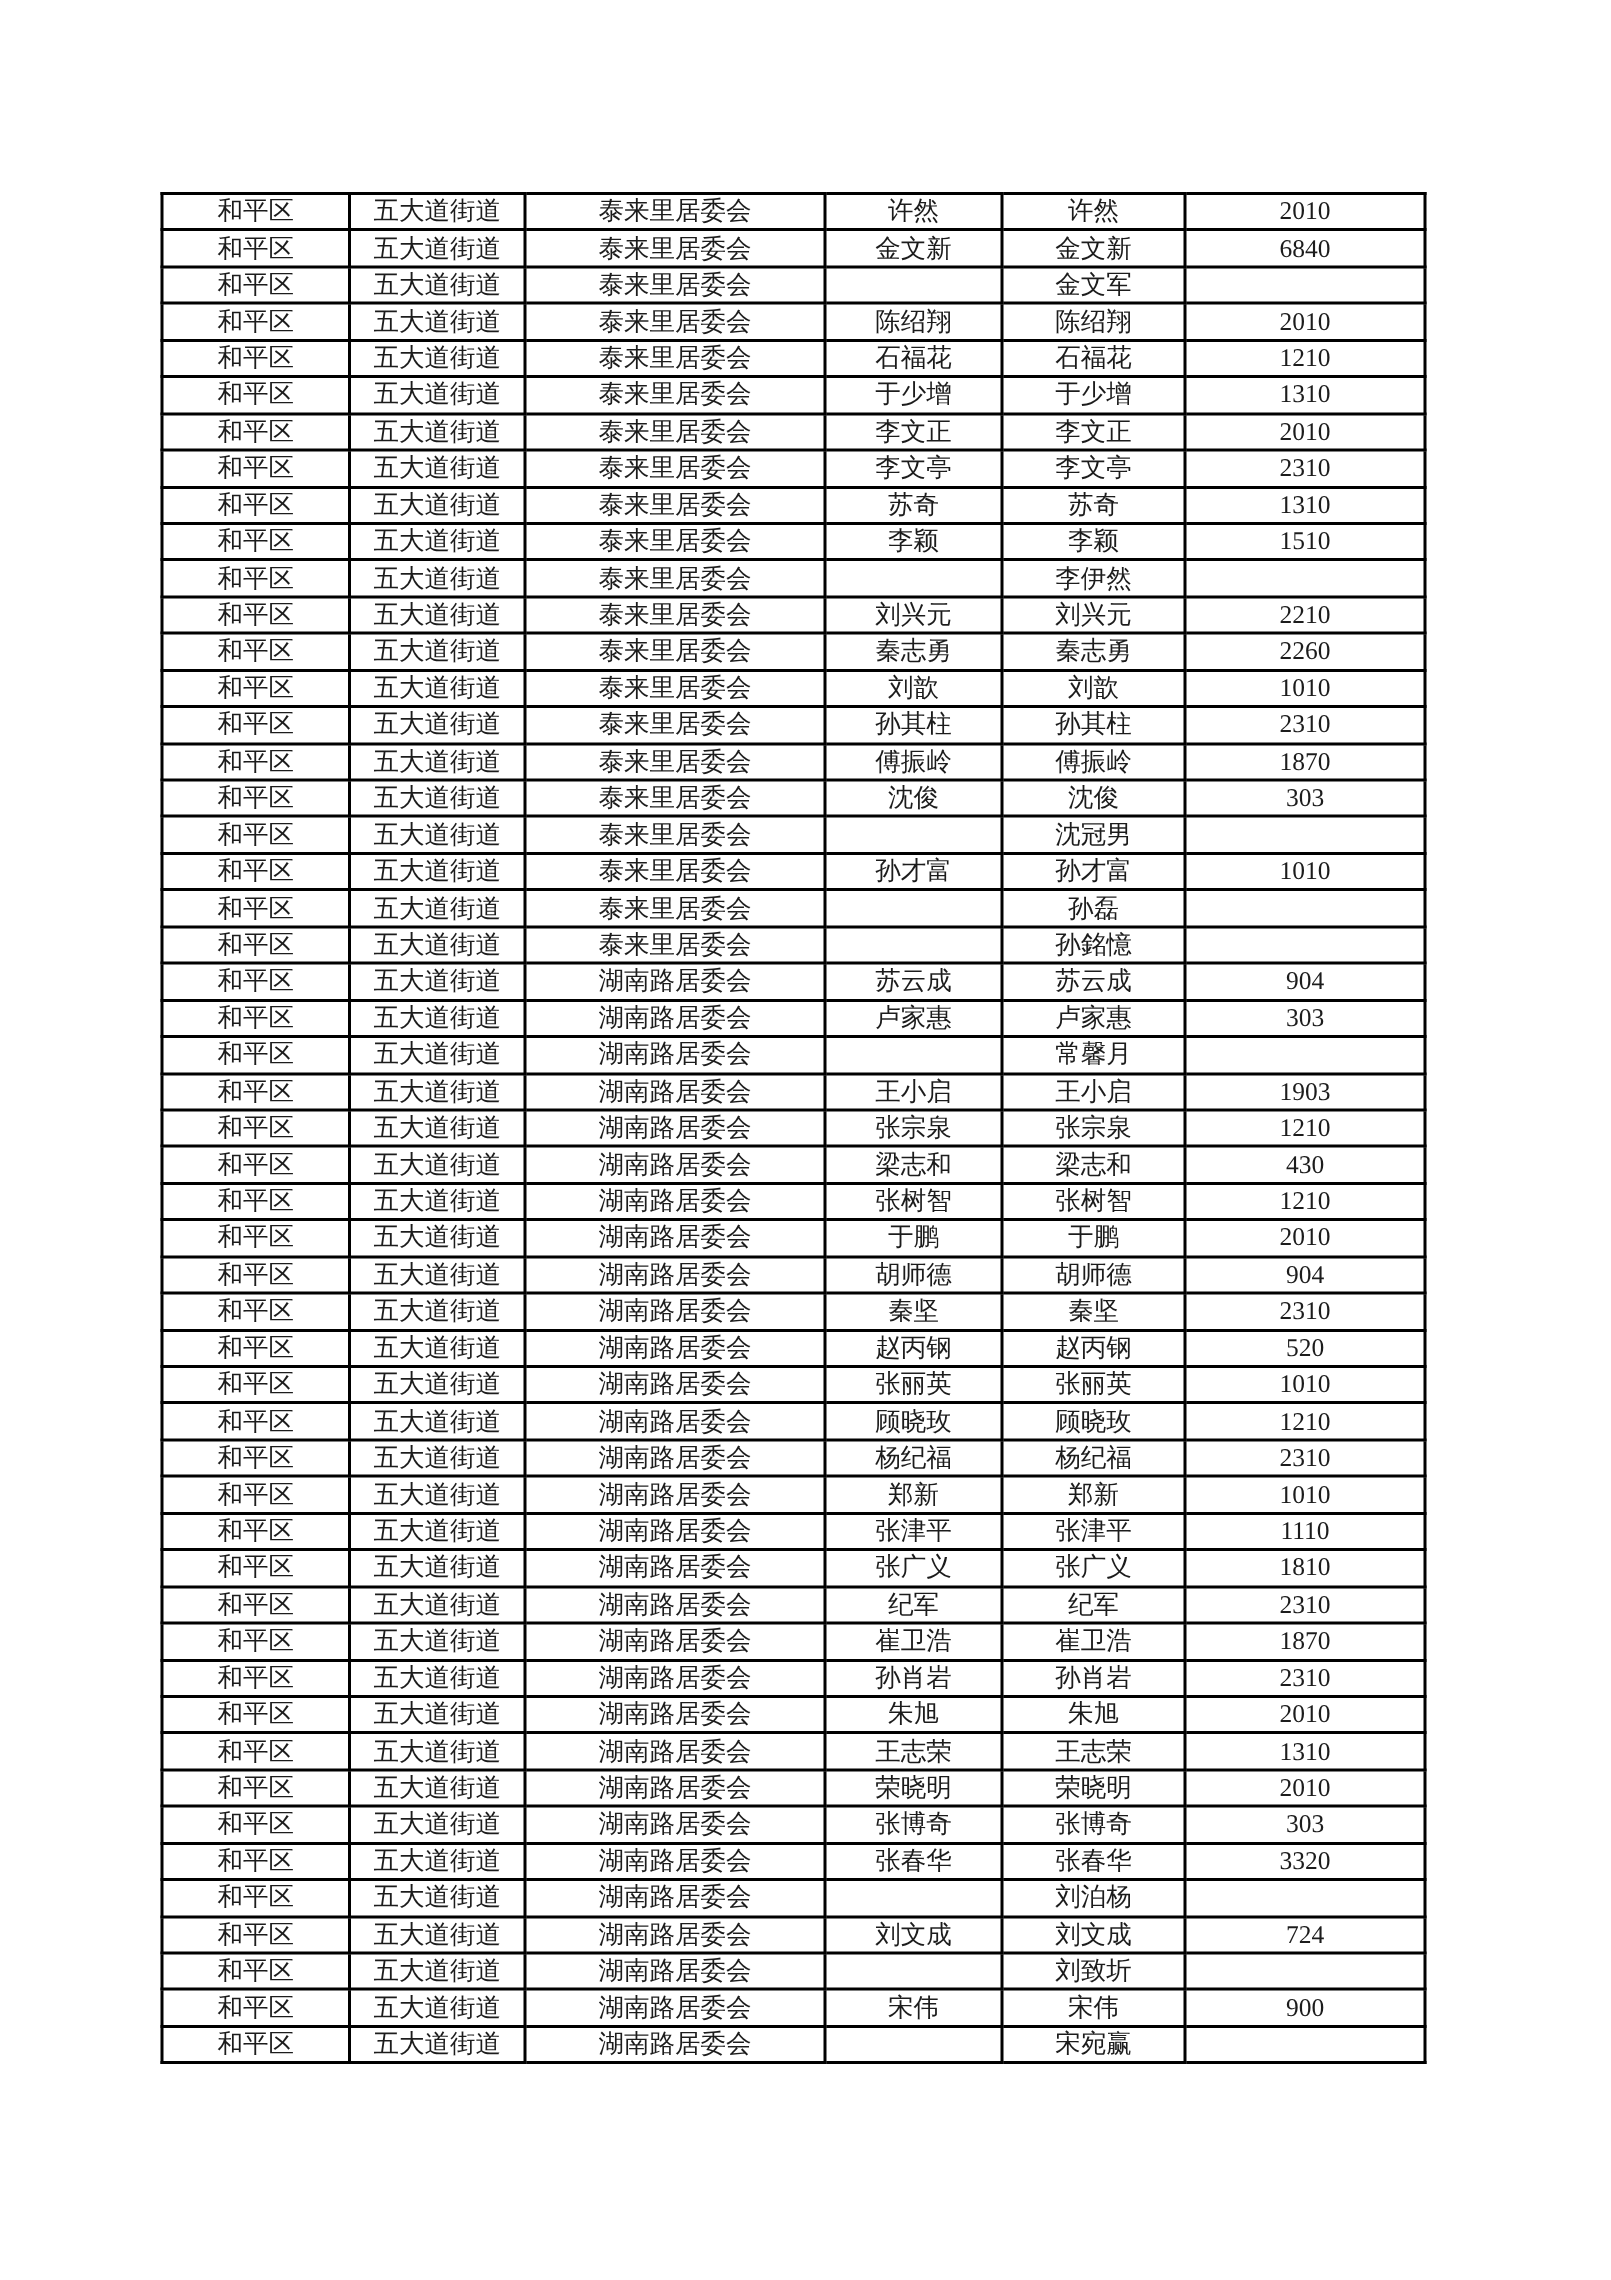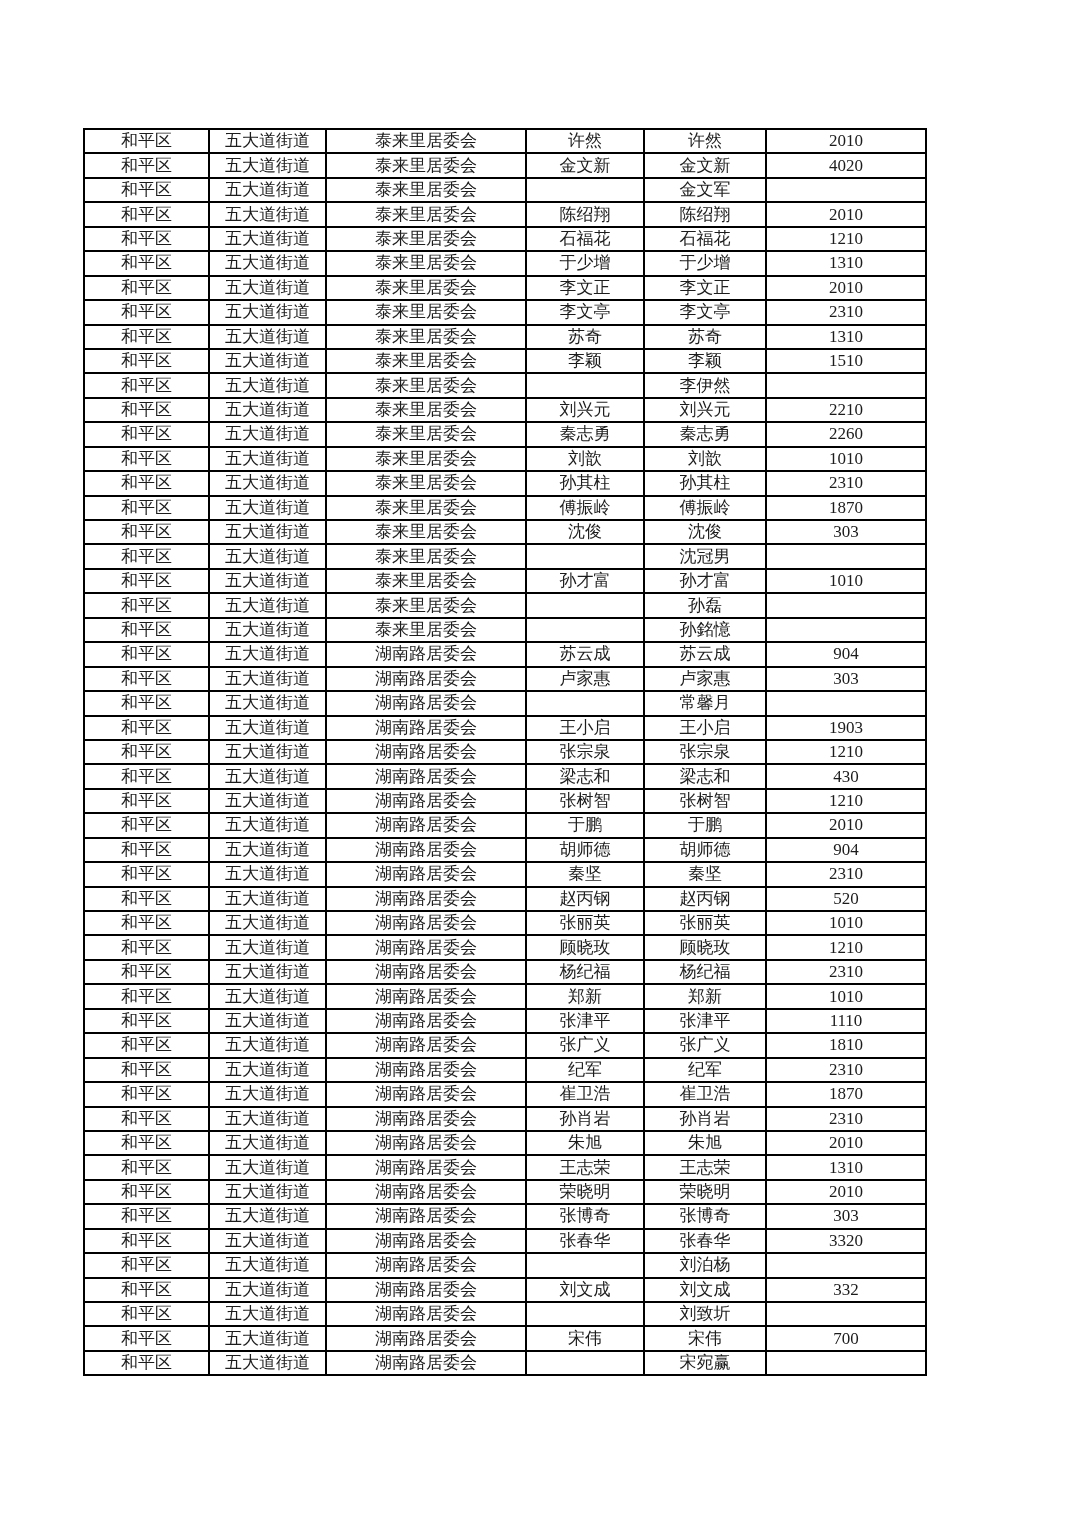--- a/index.html
+++ b/index.html
@@ -14,21 +14,21 @@
   }
   .sheet {
     position: relative;
     width: 1074px;
     height: 1520px;
     background: #ffffff;
     overflow: hidden;
   }
   table.roster {
     position: absolute;
-    left: 83px;
+    left: 107px;
     top: 128px;
     width: 842px;
     border-collapse: collapse;
     table-layout: fixed;
   }
   table.roster td {
     border: 2px solid #000000;
     height: 22.45px;
     padding: 0;
     text-align: center;
@@ -67,21 +67,21 @@
           <td>许然</td>
           <td>许然</td>
           <td>2010</td>
         </tr>
         <tr>
           <td>和平区</td>
           <td>五大道街道</td>
           <td>泰来里居委会</td>
           <td>金文新</td>
           <td>金文新</td>
-          <td>4020</td>
+          <td>6840</td>
         </tr>
         <tr>
           <td>和平区</td>
           <td>五大道街道</td>
           <td>泰来里居委会</td>
           <td></td>
           <td>金文军</td>
           <td></td>
         </tr>
         <tr>
@@ -435,37 +435,37 @@
           <td></td>
           <td>刘泊杨</td>
           <td></td>
         </tr>
         <tr>
           <td>和平区</td>
           <td>五大道街道</td>
           <td>湖南路居委会</td>
           <td>刘文成</td>
           <td>刘文成</td>
-          <td>332</td>
+          <td>724</td>
         </tr>
         <tr>
           <td>和平区</td>
           <td>五大道街道</td>
           <td>湖南路居委会</td>
           <td></td>
           <td>刘致圻</td>
           <td></td>
         </tr>
         <tr>
           <td>和平区</td>
           <td>五大道街道</td>
           <td>湖南路居委会</td>
           <td>宋伟</td>
           <td>宋伟</td>
-          <td>700</td>
+          <td>900</td>
         </tr>
         <tr>
           <td>和平区</td>
           <td>五大道街道</td>
           <td>湖南路居委会</td>
           <td></td>
           <td>宋宛赢</td>
           <td></td>
         </tr>
       </tbody>

